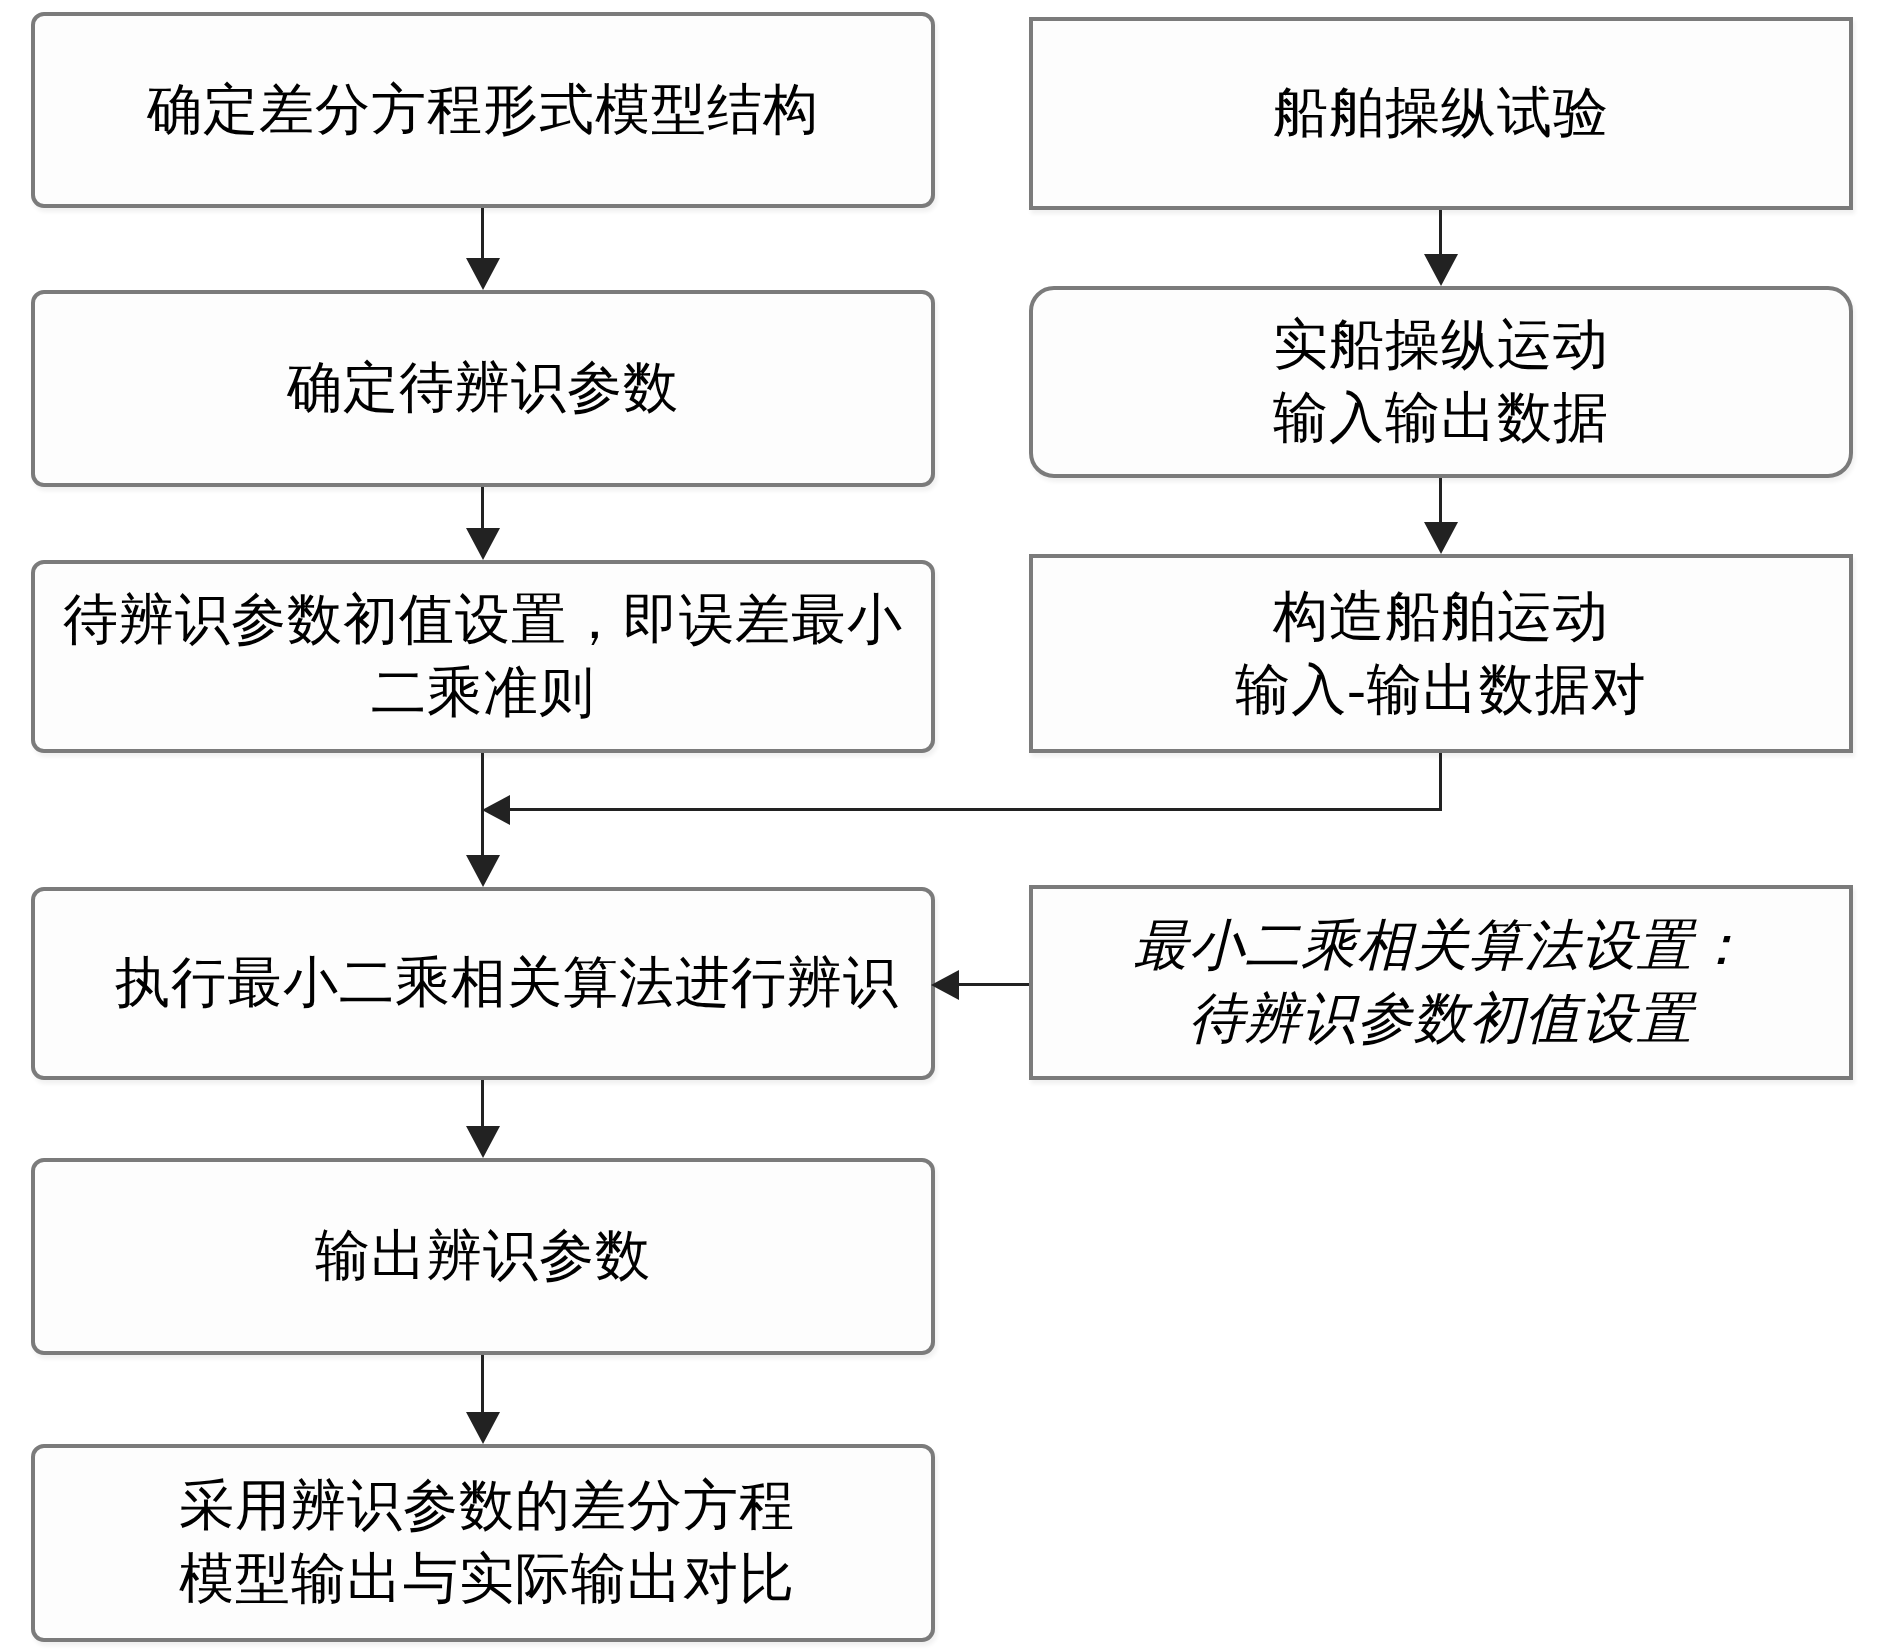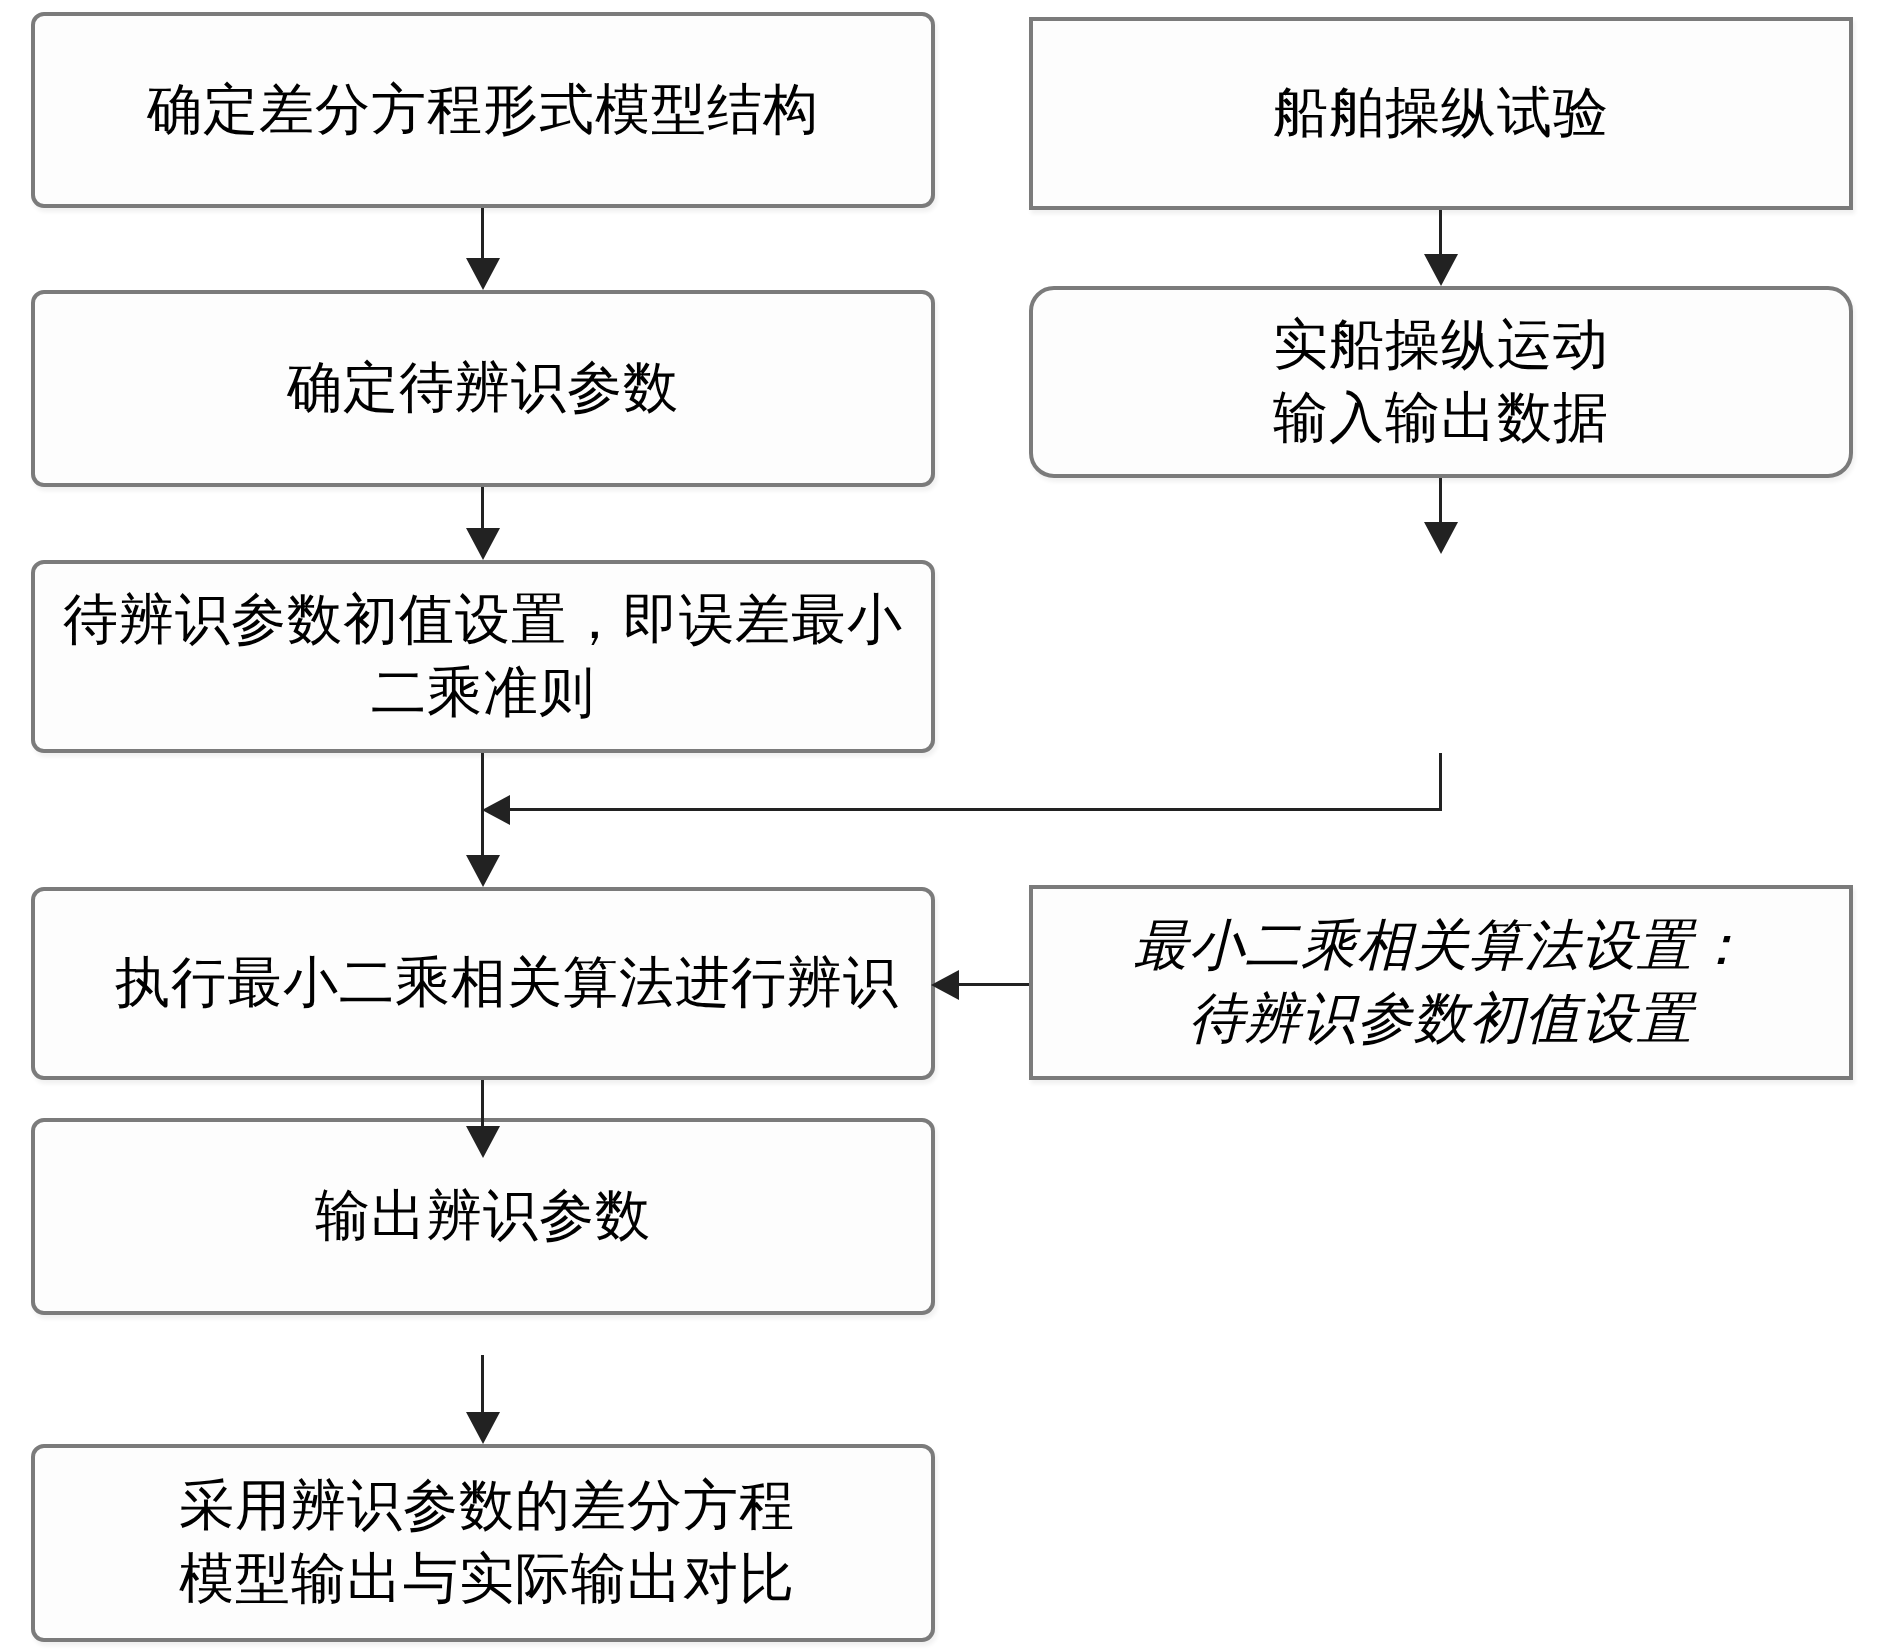--- a/index.html
+++ b/index.html
@@ -74,34 +74,38 @@
   <div class="box col-l" style="top:290px; height:197px;">
     <div class="label">确定待辨识参数</div>
   </div>
   <div class="box col-l" style="top:560px; height:193px;">
     <div class="label">待辨识参数初值设置，即误差最小
 二乘准则</div>
   </div>
   <div class="box col-l" style="top:887px; height:193px;padding-left:48px;">
     <div class="label">执行最小二乘相关算法进行辨识</div>
   </div>
-  <div class="box col-l" style="top:1118px; height:197px;">
+  <div class="box col-l" style="top:1158px; height:197px;">
     <div class="label">输出辨识参数</div>
   </div>
   <div class="box col-l" style="top:1444px; height:198px;padding-left:8px;">
     <div class="label">采用辨识参数的差分方程
 模型输出与实际输出对比</div>
   </div>
 
   <div class="box col-r" style="top:17px;  height:193px;">
     <div class="label">船舶操纵试验</div>
   </div>
   <div class="box col-r" style="top:286px; height:192px;border-radius:25px;">
     <div class="label">实船操纵运动
 输入输出数据</div>
+  </div>
+  <div class="box col-r" style="top:554px; height:199px;">
+    <div class="label">构造船舶运动
+输入-输出数据对</div>
   </div>
   <div class="box col-r" style="top:885px; height:195px;font-style:italic;">
     <div class="label">最小二乘相关算法设置：
 待辨识参数初值设置</div>
   </div>
 
   <div class="vline" style="left:481px; top:208px; height:54px;"></div>
   <div class="ah-down" style="left:466px; top:258px;"></div>
 
   <div class="vline" style="left:481px; top:487px; height:45px;"></div>

